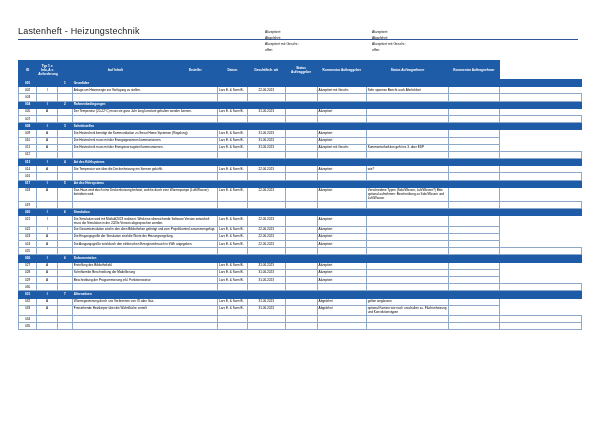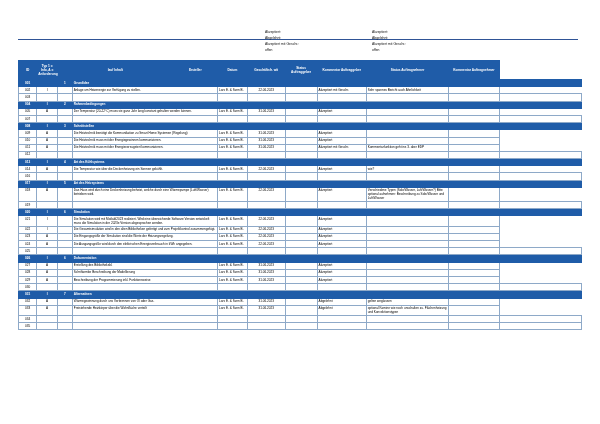--- a/index.html
+++ b/index.html
@@ -79,20 +79,21 @@
     border:.4px solid #1F5CA8;
   }
   tr.blank td{height:5px;}
   td.c{text-align:center;}
 </style>
 </head>
 <body>
 
 <div class="page">
 
+  <div class="title">Lastenheft - Heizungstechnik</div>
   <div class="title-rule"></div>
 
   <div class="sigblock sig1">
       <div>Akzeptiert:</div>
       <div>Abgelehnt:</div>
       <div>Akzeptiert mit Geschr.:</div>
       <div>offen</div>
     </div>
   <div class="sigblock sig2">
       <div>Akzeptiert:</div>

